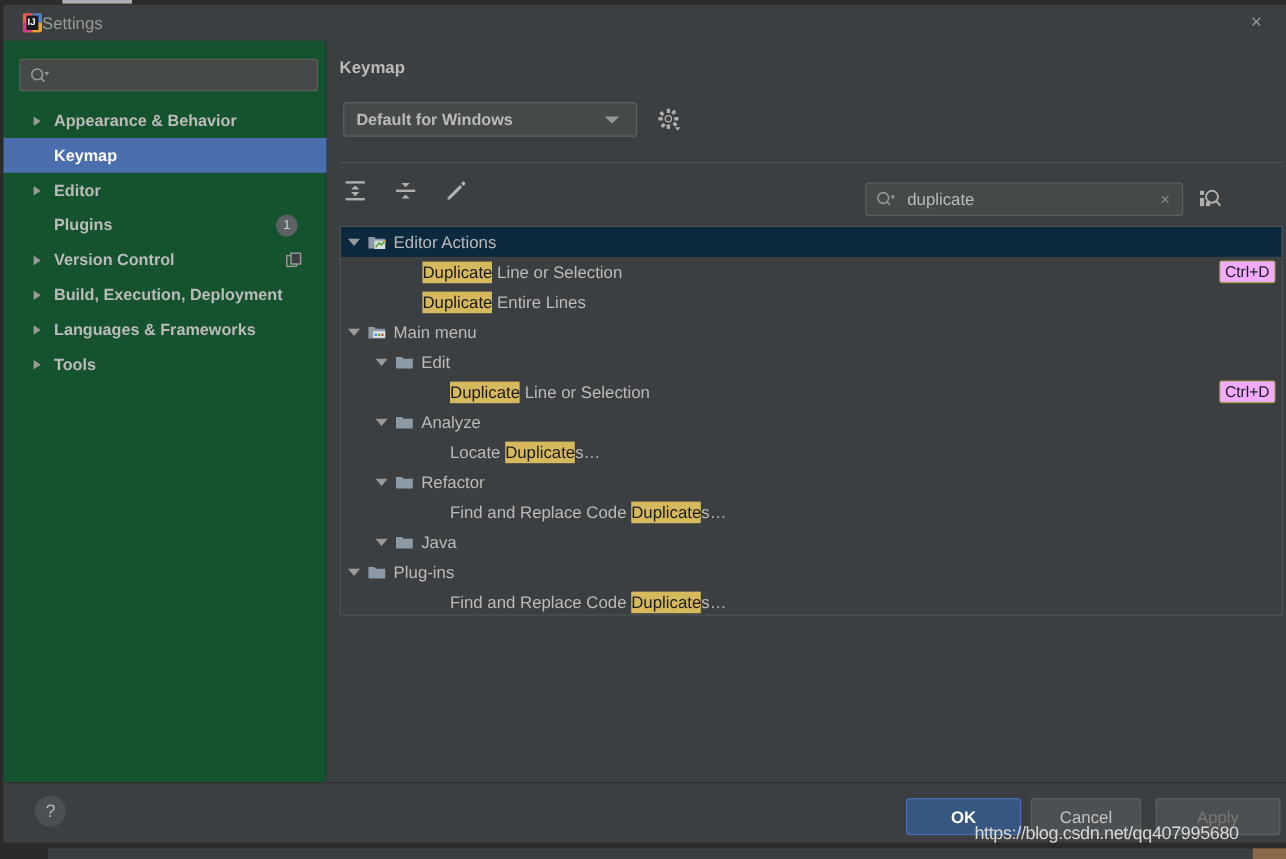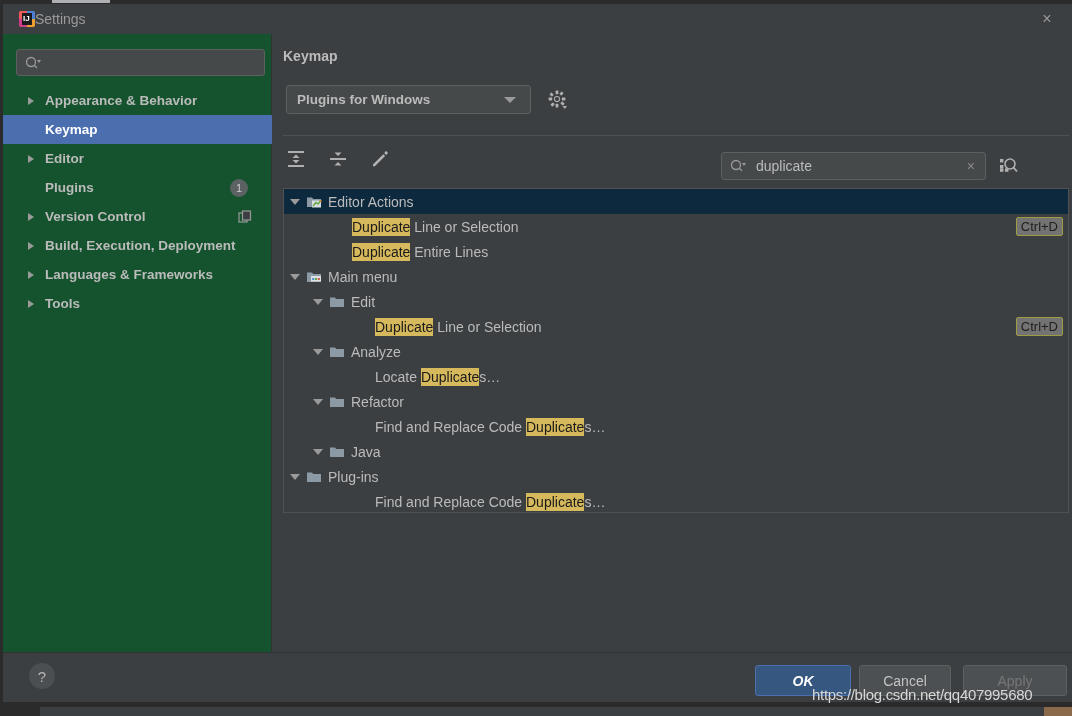--- a/index.html
+++ b/index.html
@@ -223,21 +223,21 @@
     flex: 0 0 auto;
   }
   .tree-icon { width: 16px; height: 16px; margin-right: 6px; flex: 0 0 auto; display:flex; align-items:center; }
   .hl {
     background: #d6b95c;
     color: #1a1a1a;
     padding: 1px 0;
   }
   .sc-badge {
     position: absolute; right: 5px;
-    background: #737373;
+    background: #f0abfc;
     color: #1e1e1e;
     font-size: 13px;
     padding: 0px 4px;
     border: 1px solid #9e9b45;
     border-radius: 2px;
     line-height: 17px;
   }
 
   
   .bottom-bar {
@@ -263,21 +263,20 @@
     cursor: pointer;
     border: 1px solid #5e6060;
     background: #4c5052;
     color: #c3c3c3;
   }
   .btn.primary {
     background: #365880;
     border: 1px solid #4b6eaf;
     color: #ffffff;
     font-weight: bold;
-    font-style: italic;
   }
   .btn.disabled {
     color: #777777;
     cursor: default;
   }
   .btn-ok { left: 752px; width: 96px; }
   .btn-cancel { left: 856px; width: 92px; }
   .btn-apply { left: 960px; width: 104px; }
 
   .watermark {
@@ -360,21 +359,21 @@
         <span class="tri"></span>
         <span class="lbl">Tools</span>
       </div>
     </div>
   </div>
 
   <div class="main">
     <div class="main-title">Keymap</div>
 
     <div class="keymap-select">
-      <span class="val">Plugins for Windows</span>
+      <span class="val">Default for Windows</span>
       <span class="chev"></span>
     </div>
 
     <div class="gear-btn">
       <svg width="20" height="20" viewBox="0 0 20 20">
         <g fill="#b0b0b0">
           <circle cx="9" cy="9" r="3.1"></circle>
           <rect x="7.6" y="0.6" width="2.8" height="3.6" rx="0.6"></rect>
           <rect x="7.6" y="13.8" width="2.8" height="3.6" rx="0.6"></rect>
           <rect x="0.6" y="7.6" width="3.6" height="2.8" rx="0.6"></rect>

